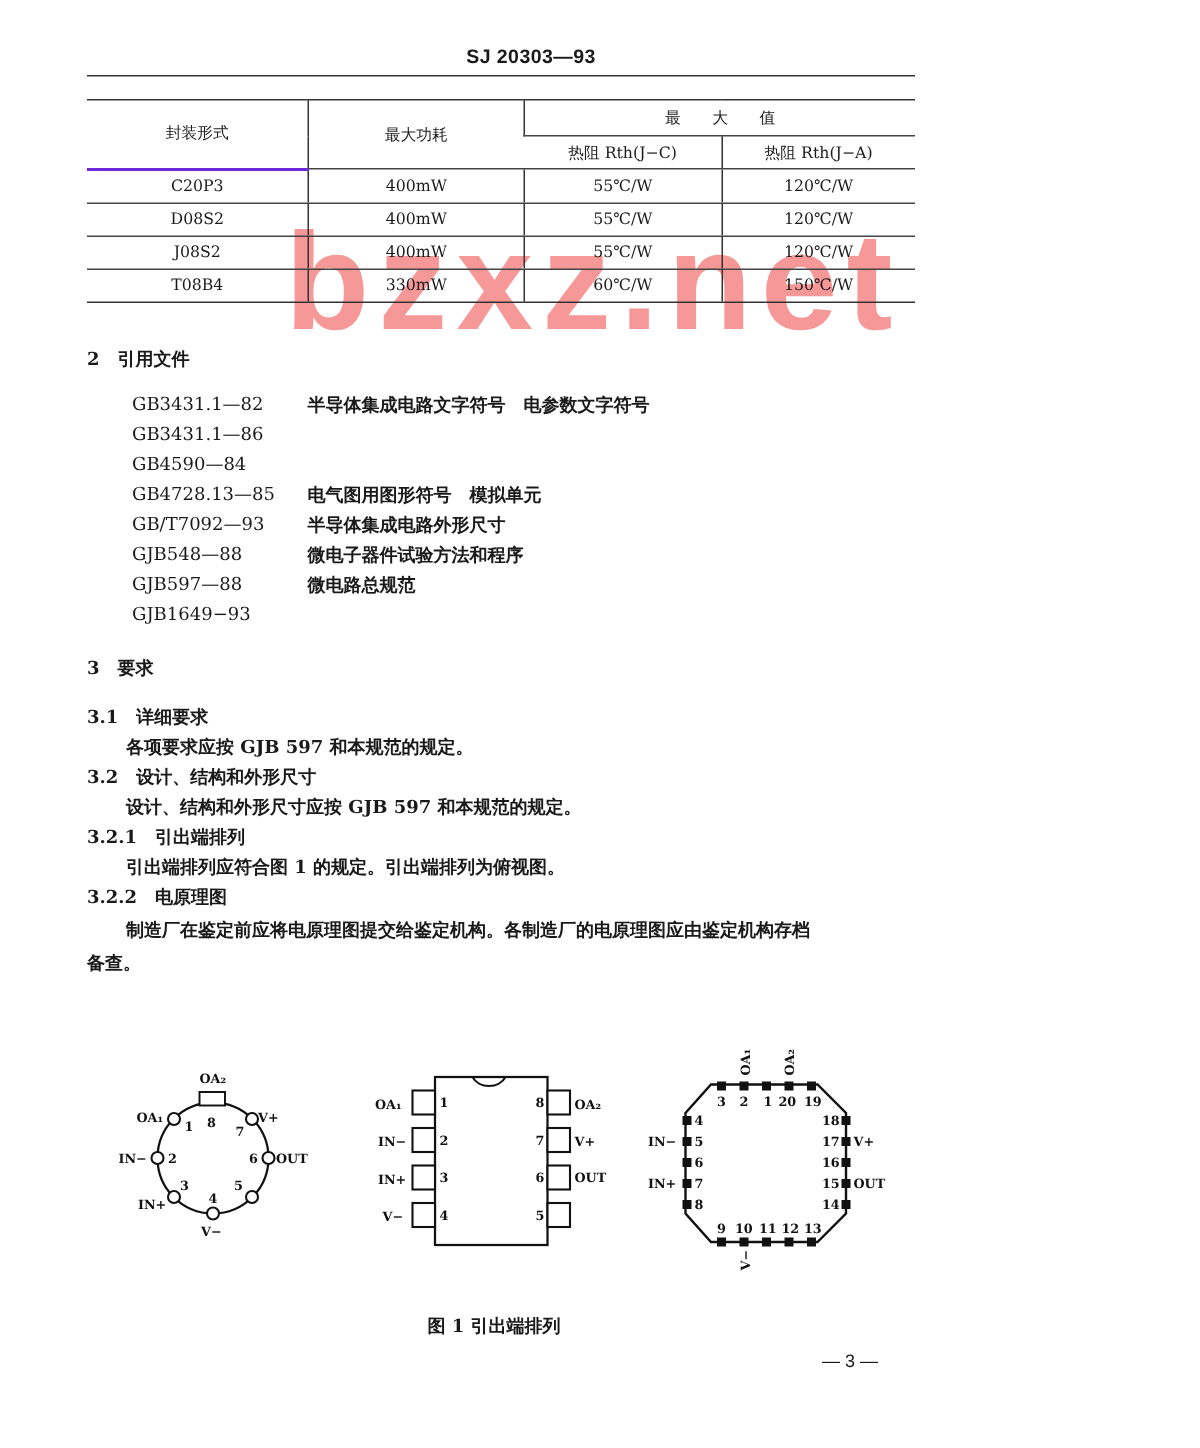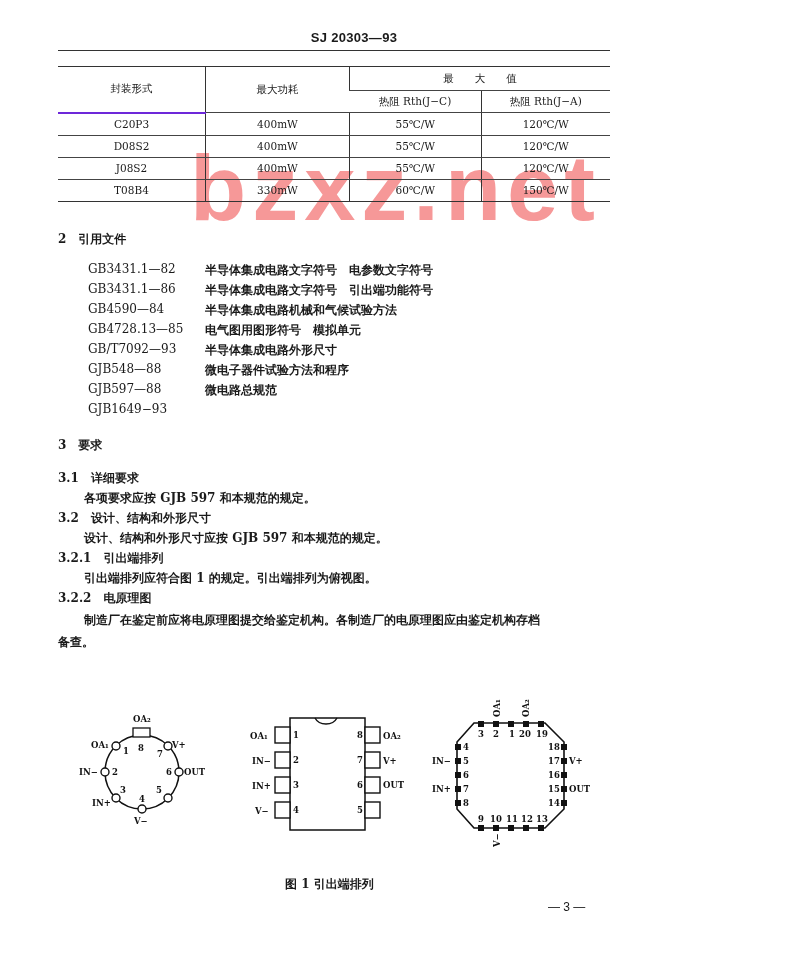--- a/index.html
+++ b/index.html
@@ -70,25 +70,23 @@
   </table>
 
 <div class="abs sec" style="left:58px;top:231px">2　引用文件</div>
 
 <div class="ref-row" style="top:262px">
     <span class="ref-code">GB3431.1—82</span>
     <span class="ref-title">半导体集成电路文字符号　电参数文字符号</span>
   </div>
 <div class="ref-row" style="top:282px">
     <span class="ref-code">GB3431.1—86</span>
-    <span class="ref-title">半导体集成电路文字符号　引出端功能符号</span>
   </div>
 <div class="ref-row" style="top:302px">
     <span class="ref-code">GB4590—84</span>
-    <span class="ref-title">半导体集成电路机械和气候试验方法</span>
   </div>
 <div class="ref-row" style="top:322px">
     <span class="ref-code">GB4728.13—85</span>
     <span class="ref-title">电气图用图形符号　模拟单元</span>
   </div>
 <div class="ref-row" style="top:342px">
     <span class="ref-code">GB/T7092—93</span>
     <span class="ref-title">半导体集成电路外形尺寸</span>
   </div>
 <div class="ref-row" style="top:362px">

